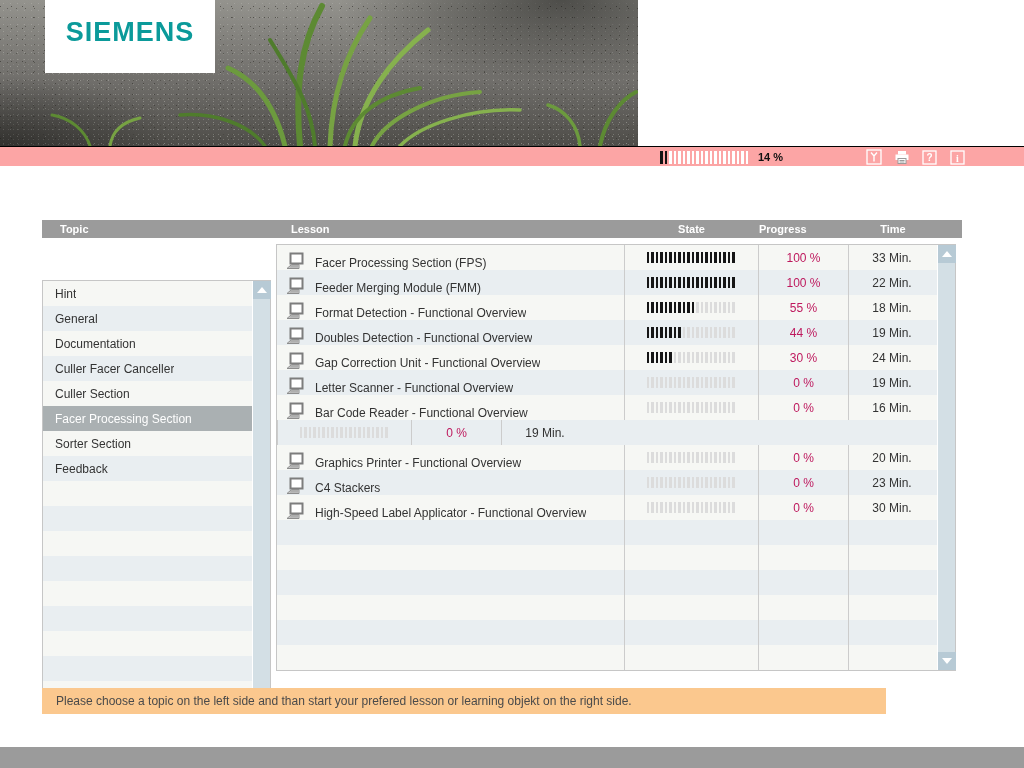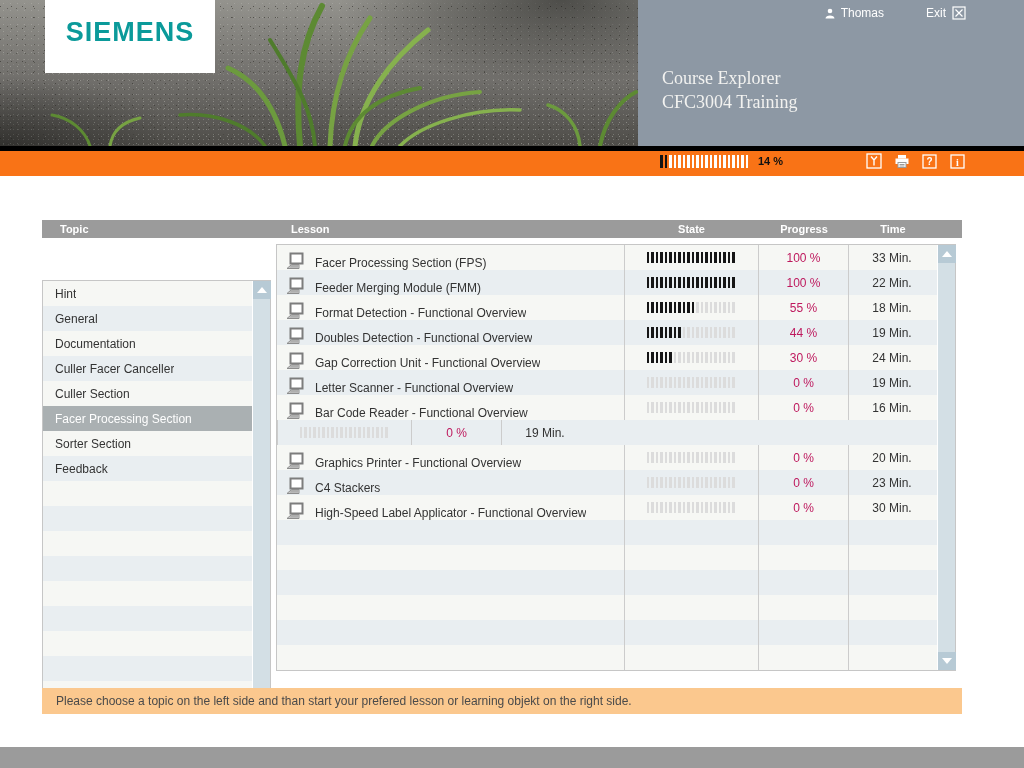--- a/index.html
+++ b/index.html
@@ -33,37 +33,37 @@
   .logo-box span { color:#0b9a9a; font-weight:bold; font-size:27px; letter-spacing:1px; }
   .logo-underline { position:absolute; left:45px; top:63px; width:170px; height:10px; background:#fff; }
 
   .hdr-right { position:relative; flex:1; background:#8d98a4; color:#fff; }
   .user-row { position:absolute; top:6px; right:58px; display:flex; align-items:center; gap:42px; font-size:12px; }
   .user-chip, .exit-chip { display:flex; align-items:center; gap:6px; cursor:default; }
   .titles { position:absolute; left:24px; top:66px; color:#f2f2f0;
     font-family:"Liberation Serif","DejaVu Serif",serif; font-size:18px; line-height:24px; }
 
   
-  .toolbar { position:absolute; top:146px; left:0; width:1024px; height:30px; background:#f97316;
-    border-top:5px solid #000000; display:flex; align-items:center; }
+  .toolbar { position:absolute; top:146px; left:0; width:1024px; height:20px; background:#fca5a5;
+    border-top:1px solid #000000; display:flex; align-items:center; }
   .tb-progress { position:absolute; left:660px; top:0; height:20px; display:flex; align-items:center; gap:8px; }
   .tb-bars { display:flex; align-items:center; height:13px; }
   .tb-bars i { display:inline-block; width:2.5px; height:13px; margin-right:2px; background:#fff; }
   .tb-bars i.on { background:#141414; }
   .tb-pct { font-size:11px; font-weight:bold; color:#111; }
   .tb-icons { position:absolute; right:58px; top:0; height:20px; display:flex; align-items:center; gap:11px; }
   .tb-icons .icn { display:flex; align-items:center; justify-content:center; width:17px; height:17px; cursor:pointer; }
 
   
   .grid-header { position:absolute; left:42px; top:220px; width:920px; height:18px; background:#9b9b9b; }
   .grid-header span { position:absolute; top:0; line-height:18px; font-size:11px; font-weight:bold; color:#fff; }
   .gh-topic { left:18px; }
   .gh-lesson { left:249px; }
   .gh-state { left:582px; width:135px; text-align:center; }
-  .gh-progress { left:717px; width:90px; text-align:center; }
+  .gh-progress { left:717px; width:90px; }
   .gh-time { left:807px; width:88px; text-align:center; }
 
   .panel { position:absolute; top:244px; height:427px; background:#fff; border:1px solid #c6c6c6; }
   .topic-panel { left:42px; width:229px;margin-top:36px; }
   .lesson-panel { left:276px; width:680px; }
   .list { position:absolute; left:0; top:0; bottom:0; }
   .topic-panel .list { width:209px; }
   .lesson-panel .list { width:660px; }
 
   .row { height:25px; display:flex; align-items:center; background:#f6f7f4; }
@@ -83,21 +83,21 @@
   .bars i.on { background:#161616; }
 
   .vscroll { position:absolute; right:0; top:0; bottom:0; width:18px; background:#d3dfe5; border-left:1px solid #fff; }
   .vscroll .btn { position:absolute; left:0; width:18px; height:18px; background:#b7cad5; display:flex; align-items:center; justify-content:center; cursor:pointer; }
   .vscroll .btn.up { top:0; }
   .vscroll .btn.down { bottom:0; }
   .tri-up { width:0; height:0; border-left:5px solid transparent; border-right:5px solid transparent; border-bottom:6px solid #fff; }
   .tri-down { width:0; height:0; border-left:5px solid transparent; border-right:5px solid transparent; border-top:6px solid #fff; }
 
   
-  .hintbar { position:absolute; left:42px; top:688px; width:920px; height:26px; background:#fbc88e;
+  .hintbar { position:absolute; left:42px; top:688px; width:844px; height:26px; background:#fbc88e;
     display:flex; align-items:center; }
   .hintbar span { font-size:12px; color:#4a4a4a; padding-left:14px; }
   .footer { position:absolute; left:0; top:747px; width:1024px; height:21px; background:#9b9b9b; }
 </style>
 </head>
 <body>
 
 <div class="screen">
 
   <div class="hdr">
@@ -113,42 +113,20 @@
           <path d="M345 146 C 352 115, 380 95, 420 88" stroke="#5d8a33" stroke-width="4"></path>
           <path d="M372 146 C 385 120, 430 95, 480 92" stroke="#77a243" stroke-width="4"></path>
           <path d="M400 146 C 420 125, 470 108, 520 110" stroke="#86b14e" stroke-width="3.5"></path>
           <path d="M265 146 C 250 125, 215 112, 180 115" stroke="#4f7c2c" stroke-width="3.5"></path>
           <path d="M90 146 C 85 130, 70 118, 52 115" stroke="#5d8a33" stroke-width="3"></path>
           <path d="M110 146 C 112 132, 122 122, 140 118" stroke="#77a243" stroke-width="3"></path>
           <path d="M600 146 C 605 120, 620 100, 636 92" stroke="#5d8a33" stroke-width="4"></path>
           <path d="M580 146 C 578 125, 565 110, 548 105" stroke="#6c9a3e" stroke-width="3.5"></path>
         </g>
       </svg>
-    </div>
-    <div class="hdr-right">
-      <div class="user-row">
-        <div class="user-chip">
-          <svg width="10" height="11" viewBox="0 0 10 11">
-            <circle cx="5" cy="3" r="2.3" fill="#fff"></circle>
-            <path d="M0.5 10.5 C0.5 6.6 9.5 6.6 9.5 10.5 Z" fill="#fff"></path>
-          </svg>
-          <span>Thomas</span>
-        </div>
-        <div class="exit-chip">
-          <span>Exit</span>
-          <svg width="14" height="14" viewBox="0 0 14 14">
-            <rect x="1" y="1" width="12" height="12" fill="none" stroke="#fff" stroke-width="1.2"></rect>
-            <path d="M3.5 3.5 L10.5 10.5 M10.5 3.5 L3.5 10.5" stroke="#fff" stroke-width="1.2"></path>
-          </svg>
-        </div>
-      </div>
-      <div class="titles">
-        <div>Course Explorer</div>
-        <div>CFC3004 Training</div>
-      </div>
     </div>
   </div>
   <div class="logo-box">
     <span>SIEMENS</span>
   </div>
   <div class="logo-underline"></div>
 
   <div class="toolbar">
     <div class="tb-progress">
       <div class="tb-bars">

